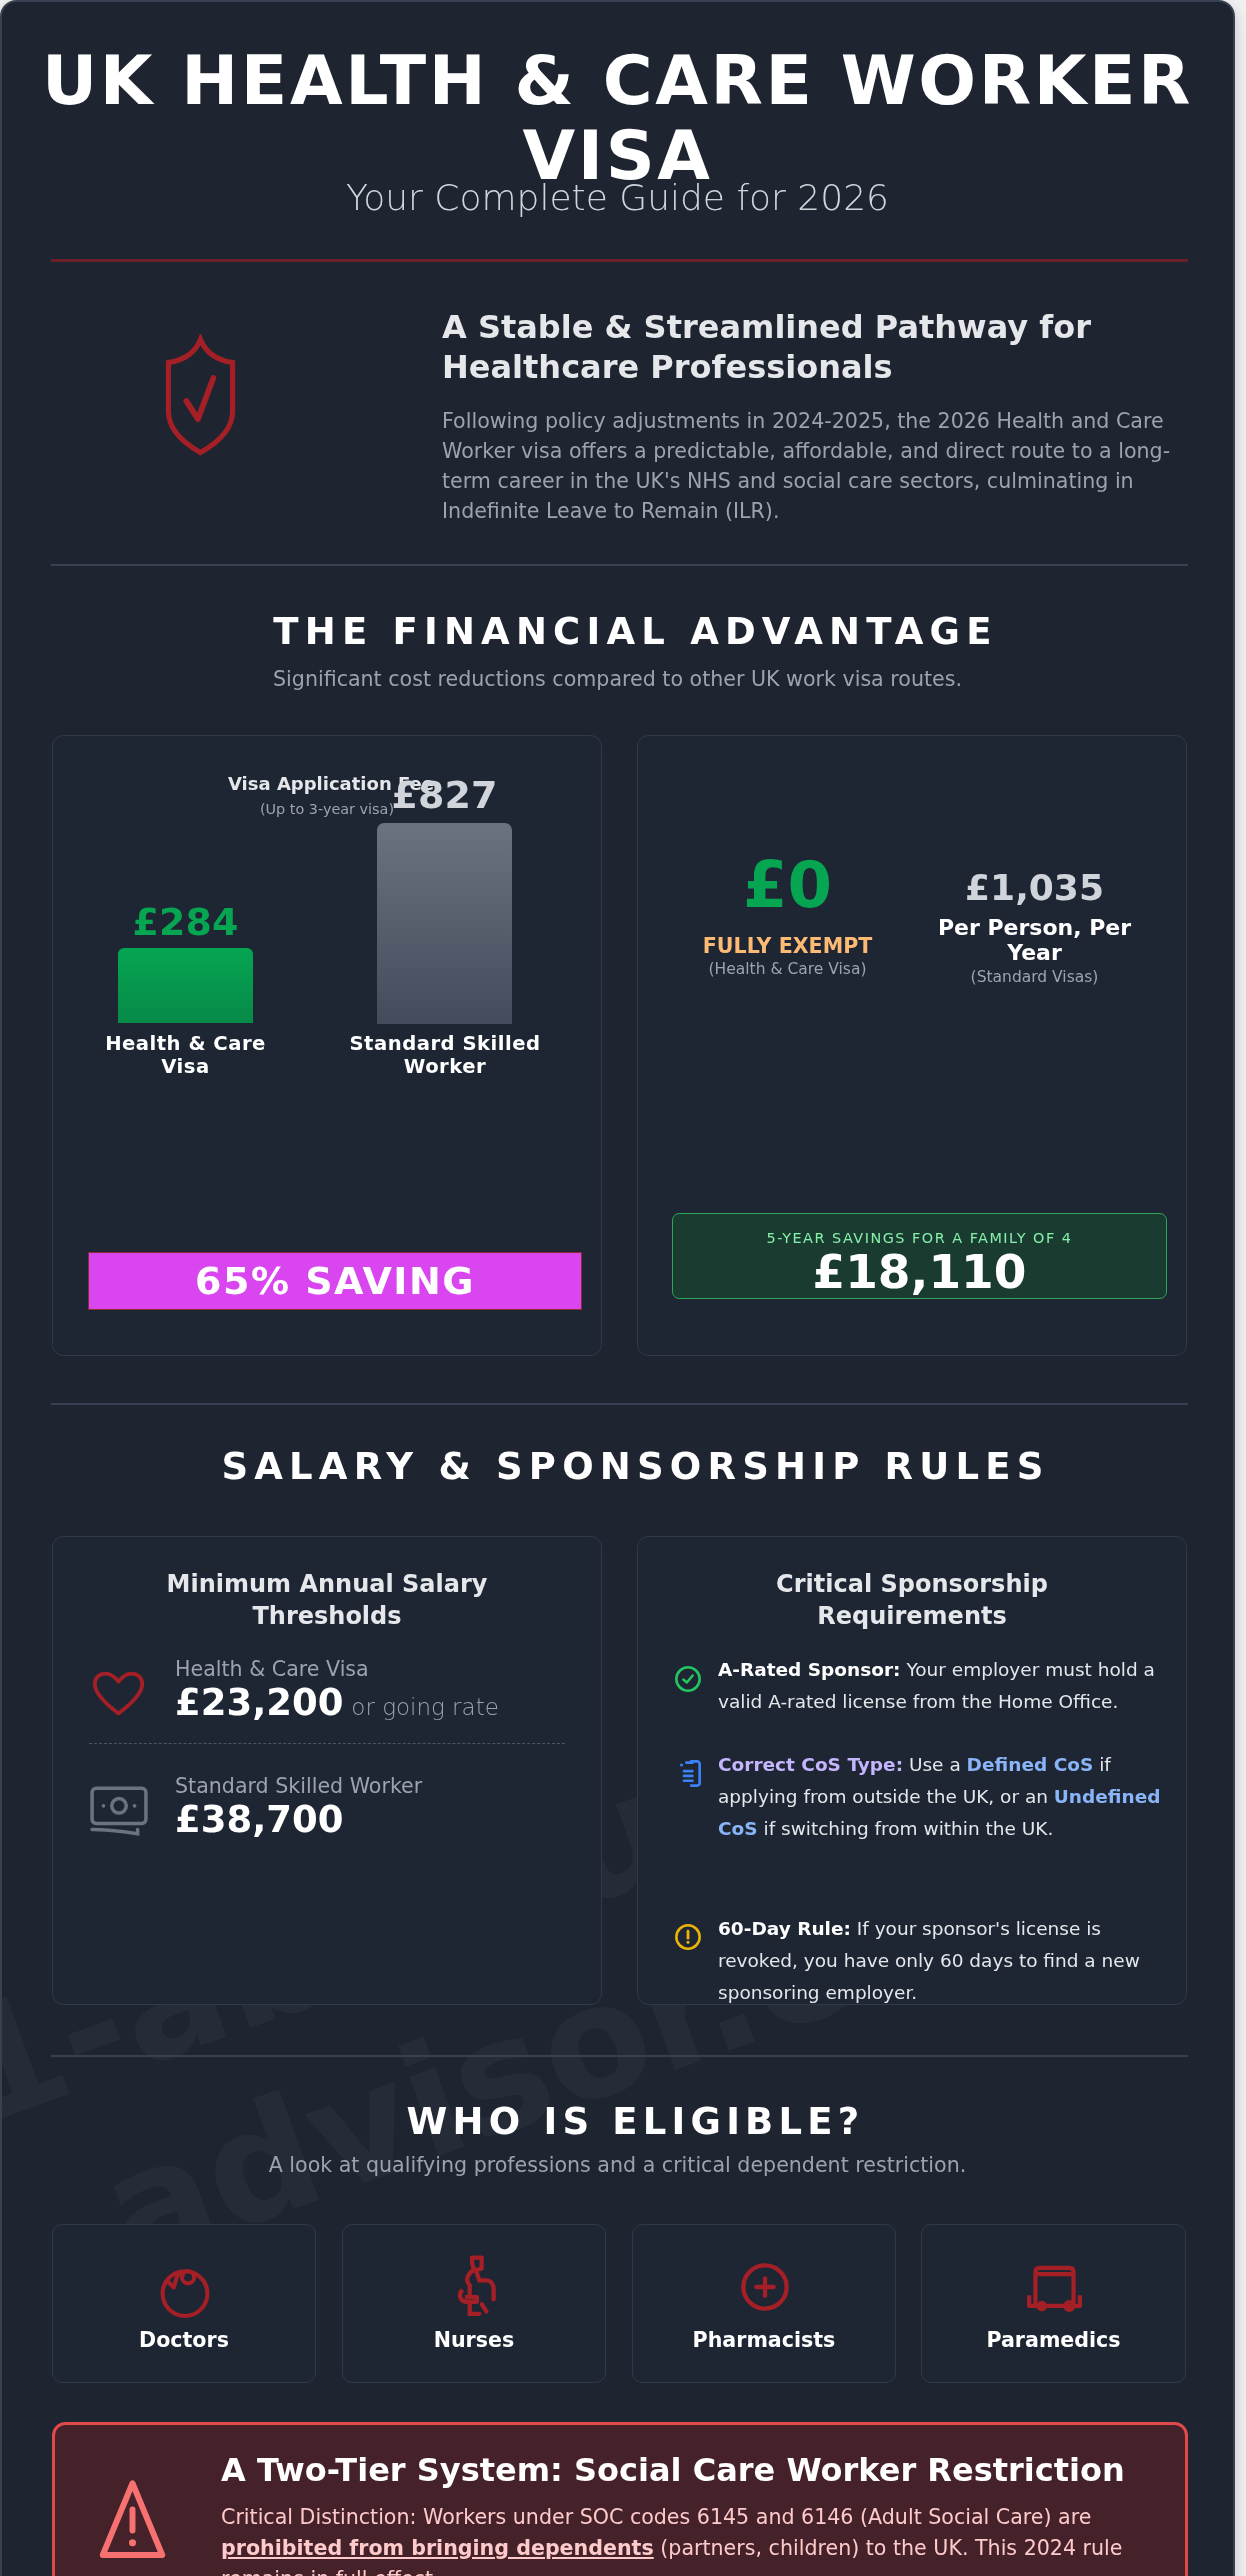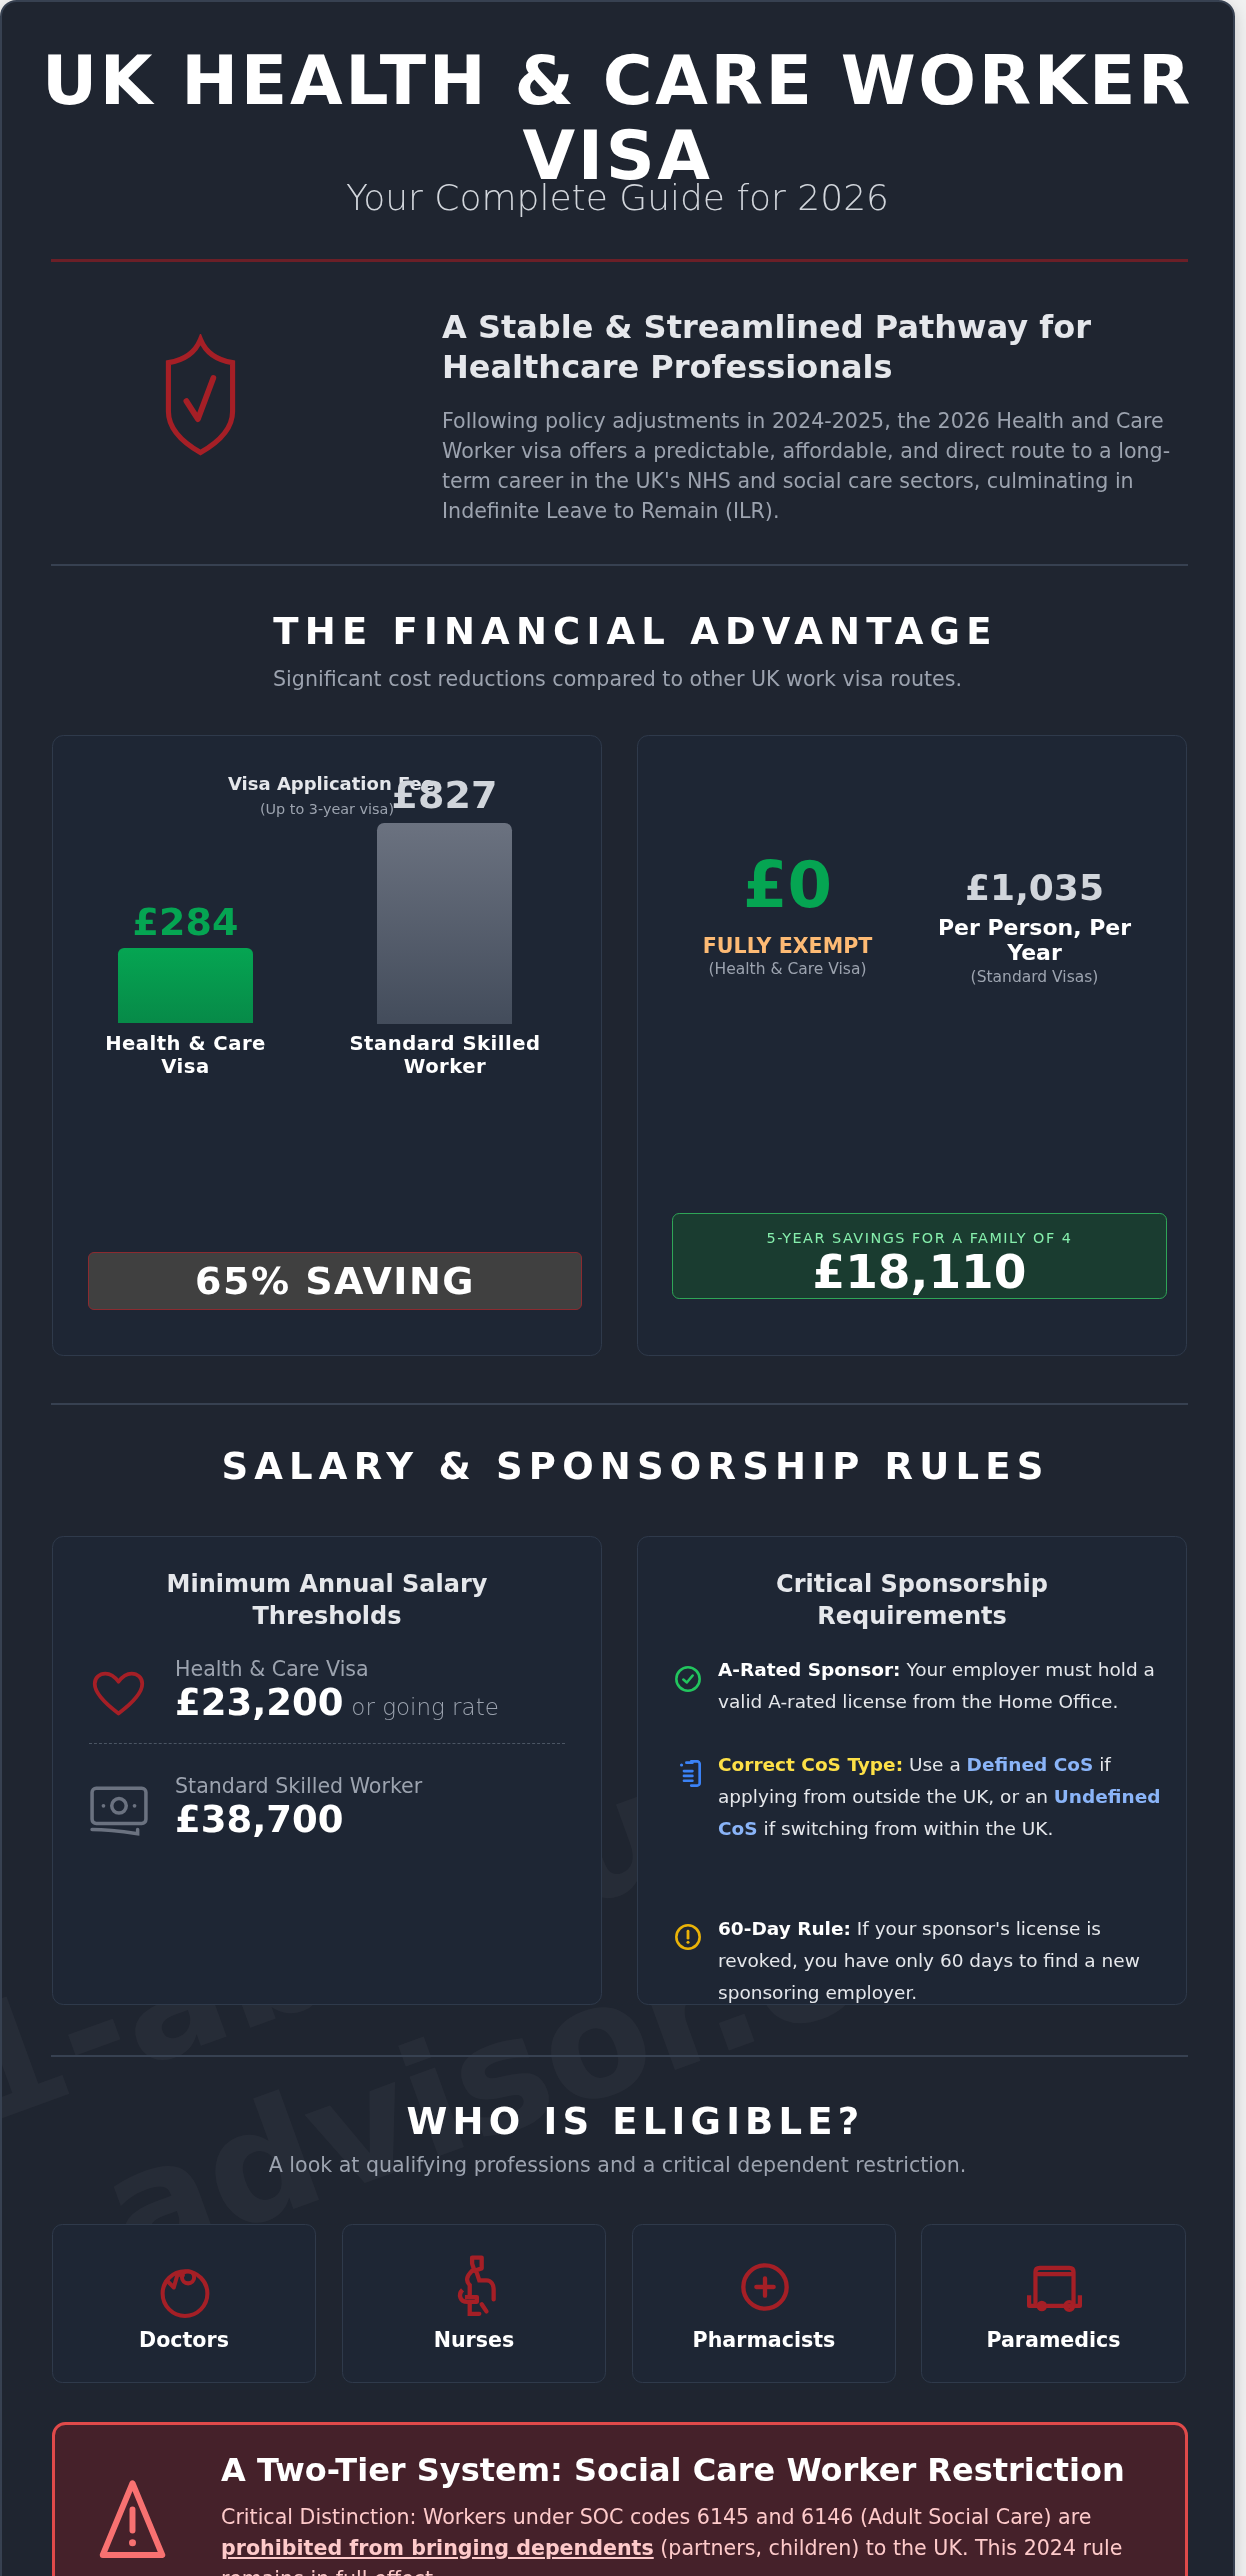--- a/index.html
+++ b/index.html
@@ -51,21 +51,21 @@
     border: 1.5px solid #2f3a4b;
     border-radius: 11.3px;
   }
   .card-h { font-size: 26px; font-weight: 700; color: #e5e7eb; text-align: center; line-height: 33px; }
   .muted { color: #9ca3af; }
 
   .bar-green { background: linear-gradient(#05a552, #078a48); border-radius: 6.2px 6.2px 0 0; }
   .bar-gray { background: linear-gradient(#6b7280, #434c5b); border-radius: 7.2px 7.2px 0 0; }
 
   .saving-box {
-    background: #404040; border: 1.5px solid #8b2b30; border-radius: 6px;
+    background: #d946ef; border: 1.5px solid #8b2b30; border-radius: 0;
     display: flex; align-items: center; justify-content: center;
     font-size: 38px; font-weight: 700; color: #ffffff; letter-spacing: 1.5px;
   }
   .family-box {
     background: #1a3c30; border: 1.5px solid #2fa557; border-radius: 7.2px;
     text-align: center;
   }
   .prof-card { background: #1e2634; border: 1.5px solid #2f3a4b; border-radius: 10.3px; }
   .prof-label { font-size: 20.6px; font-weight: 700; color: #fff; text-align: center; left: 0; right: 0; }
 
@@ -197,21 +197,21 @@
 
     <div class="abs" style="left:39px; top:222px; width:26px; height:29px">
       <svg viewBox="0 0 20 24" width="26" height="29">
           <path d="M11 2 L 16 2 C 17 2 18 3 18 4 L 18 20 C 18 21 17 22 16 22 L 11 22" fill="none" stroke="#3b82f6" stroke-width="2.2" stroke-linecap="round"></path>
           <circle cx="3" cy="5" r="1.3" fill="#3b82f6"></circle>
           <path d="M5 10 L 12 10 M5 14 L 12 14 M5 18 L 12 18" stroke="#3b82f6" stroke-width="2.2" stroke-linecap="round"></path>
           <path d="M7 3 L 12 3" stroke="#3b82f6" stroke-width="2.2" stroke-linecap="round"></path>
         </svg>
     </div>
     <div class="abs" style="left:80px; top:212px; width:443px; font-size:18.5px; line-height:32px; color:#e5e7eb">
-      <b style="color:#fde047">Correct CoS Type:</b><span> Use a </span><b style="color:#8ab4f8">Defined CoS</b><span> if applying from outside the UK, or an </span><b style="color:#8ab4f8">Undefined CoS</b><span> if switching from within the UK.</span>
+      <b style="color:#c4b5fd">Correct CoS Type:</b><span> Use a </span><b style="color:#8ab4f8">Defined CoS</b><span> if applying from outside the UK, or an </span><b style="color:#8ab4f8">Undefined CoS</b><span> if switching from within the UK.</span>
     </div>
 
     <div class="abs" style="left:36px; top:386px; width:28px; height:28px">
       <svg viewBox="0 0 24 24" width="28" height="28">
           <circle cx="12" cy="12" r="10" fill="none" stroke="#eab308" stroke-width="2.2"></circle>
           <path d="M12 7 L 12 13" stroke="#eab308" stroke-width="2.4" stroke-linecap="round"></path>
           <circle cx="12" cy="16.5" r="1.3" fill="#eab308"></circle>
         </svg>
     </div>
     <div class="abs" style="left:80px; top:376px; width:443px; font-size:18.5px; line-height:32px; color:#e5e7eb">

